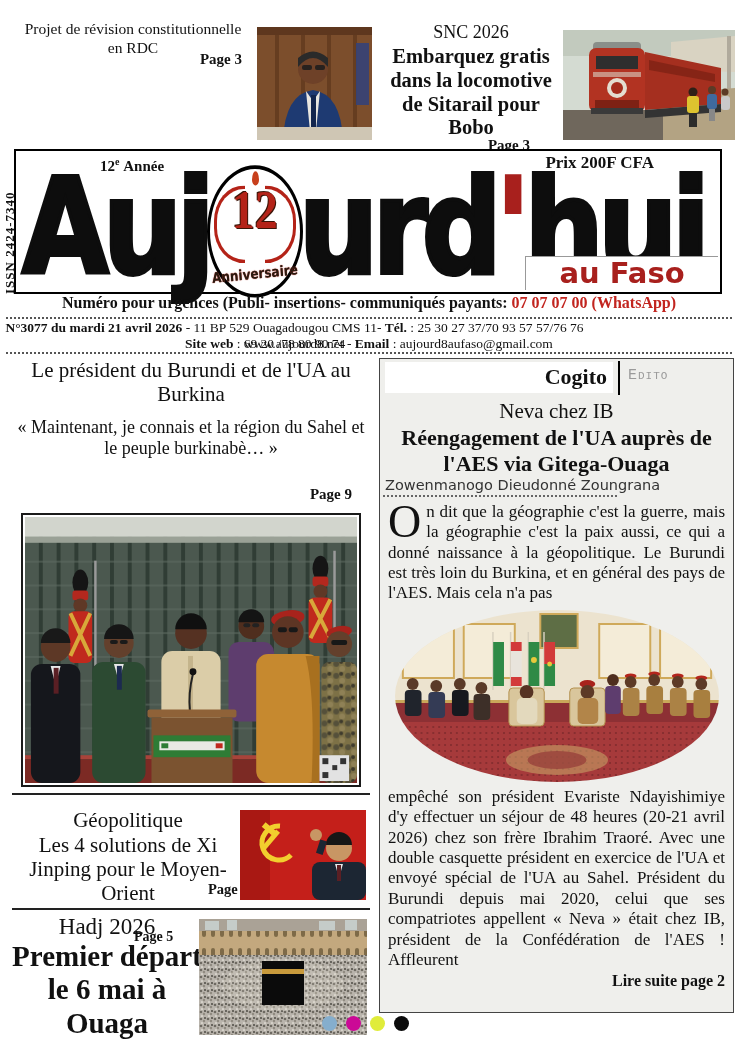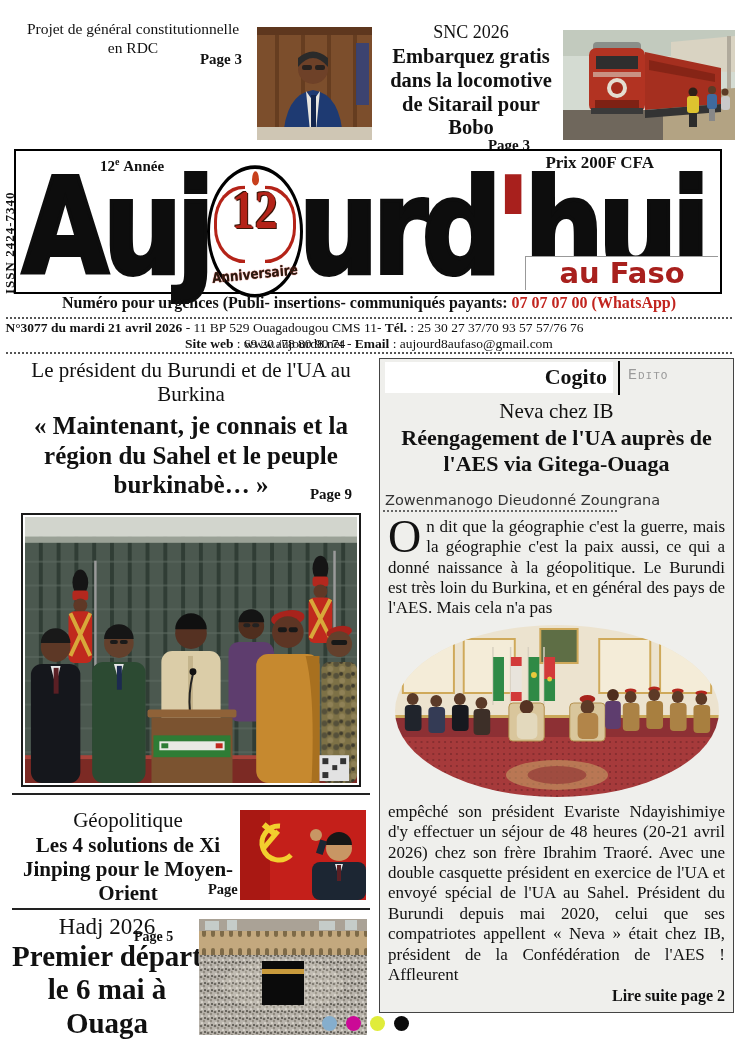--- a/index.html
+++ b/index.html
@@ -54,68 +54,68 @@
   .urgences .phone{color:var(--phone-red);}
   .dotrule{position:absolute;left:6px;width:726px;border-top:2px dotted #555;}
   .dr1{top:317px;} .dr2{top:352px;}
   .contact1{position:absolute;left:0;top:320px;width:589px;text-align:center;font-size:13.5px;}
   .contact2{position:absolute;left:0;top:336px;width:738px;text-align:center;font-size:13.5px;}
   .b{font-weight:bold;}
   
   .leftcol{position:absolute;left:12px;top:358px;width:358px;}
   .lead{position:relative;height:147px;text-align:center;}
   .lead .kicker{font-size:21px;line-height:1.15;}
-  .lead .headline{font-weight:bold;font-size:25px;line-height:1.17;margin-top:5px;}
+  .lead .headline{font-weight:normal;font-size:18px;line-height:1.17;margin-top:11px;}
   .lead .pagelbl{position:absolute;right:18px;bottom:2px;}
   .mainphoto{margin:8px auto 0;width:332px;height:266px;border:2px solid #1a1a1a;padding:2px;background:#fff;}
   .mainphoto svg{display:block;width:100%;height:100%;}
   .lc-rule{border:none;border-top:2px solid #222;margin:6px 0 0 0;}
   .geo{position:relative;height:94px;margin-top:13px;}
   .geo .txt{width:232px;text-align:center;}
   .geo .kicker{font-size:21px;}
-  .geo .headline{font-weight:bold;font-size:21px;line-height:1.15;}
+  .geo .headline{font-weight:normal;font-size:21px;line-height:1.15;}
   .geo .pagelbl{position:absolute;left:196px;bottom:4px;font-size:14.5px;}
   .ph-xi{right:4px;top:2px;width:126px;height:90px;}
   .hadj{position:relative;height:124px;margin-top:4px;}
   .hadj .kicker{width:190px;text-align:center;font-size:23px;}
   .hadj .pagelbl{position:absolute;left:122px;top:15px;font-size:14px;}
   .hadj .headline{width:190px;text-align:center;font-weight:bold;font-size:29px;line-height:1.15;}
   .ph-kaaba{right:3px;top:5px;width:168px;height:116px;}
   
   .edito{position:absolute;left:379px;top:358px;width:355px;height:655px;
          border:1px solid #444;background:var(--edito-bg);box-sizing:border-box;}
   .ed-head{position:relative;height:36px;}
   .ed-band{position:absolute;left:5px;top:3px;width:228px;height:31px;background:#fff;}
   .ed-brand{position:absolute;left:5px;top:5px;width:222px;text-align:right;
             font-weight:bold;font-size:22px;}
   .ed-vbar{position:absolute;left:238px;top:2px;width:2px;height:34px;background:#000;}
   .ed-label{position:absolute;left:248px;top:8px;font-family:Liberation Mono, monospace;
             font-variant:small-caps;font-size:15px;color:#9a9a9a;letter-spacing:1px;}
   .ed-kicker{text-align:center;font-size:21px;margin-top:4px;}
   .ed-headline{text-align:center;font-weight:bold;font-size:22px;line-height:1.18;margin:1px 4px 0;}
-  .ed-byline{font-family:"DejaVu Sans",sans-serif;font-size:14.5px;color:#333;margin:15px 0 0 5px;}
+  .ed-byline{font-family:"DejaVu Sans",sans-serif;font-size:14.5px;color:#333;margin:0 0 0 5px;}
   .ed-dotted{width:234px;border-top:2px dotted #666;margin:2px 0 5px 3px;}
   .ed-body{padding:0 8px;font-size:17px;line-height:1.2;text-align:justify;}
   .dropcap{float:left;font-size:46px;line-height:36px;padding:2px 5px 0 0;font-weight:normal;}
   .ovalphoto{width:324px;height:172px;margin:6px auto 5px;border-radius:50%;overflow:hidden;}
   .ovalphoto svg{display:block;width:100%;height:100%;}
   .ed-more{text-align:right;font-weight:bold;font-size:16px;margin:2px 8px 0 0;}
   
   .dots{position:absolute;left:322px;top:1016px;display:flex;gap:9px;}
   .dot{width:15px;height:15px;border-radius:50%;}
   .photo-frame svg{display:block;width:100%;height:100%;}
 </style>
 </head>
 <body>
 
 <div class="page">
 
   <div class="story-tl">
     <div class="kicker">
-      <span>Projet de général constitutionnelle</span><br>
+      <span>Projet de révision constitutionnelle</span><br>
       <span>en RDC</span>
     </div>
     <span class="pagelbl">Page 3</span>
   </div>
   <div class="photo-frame ph-president">
     <svg viewBox="0 0 115 113" preserveAspectRatio="none">
       <rect width="115" height="113" fill="#7c4e2c"></rect>
       <g fill="#663d20">
           <rect x="18" width="4" height="113"></rect>
           <rect x="44" width="4" height="113"></rect>

